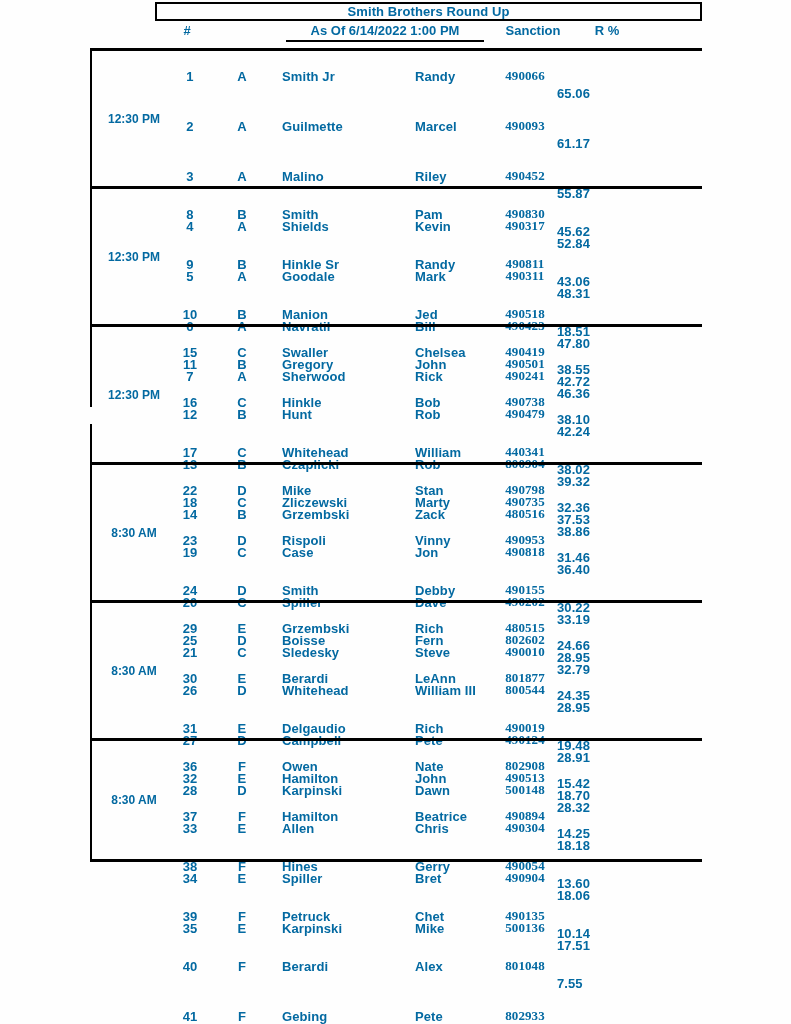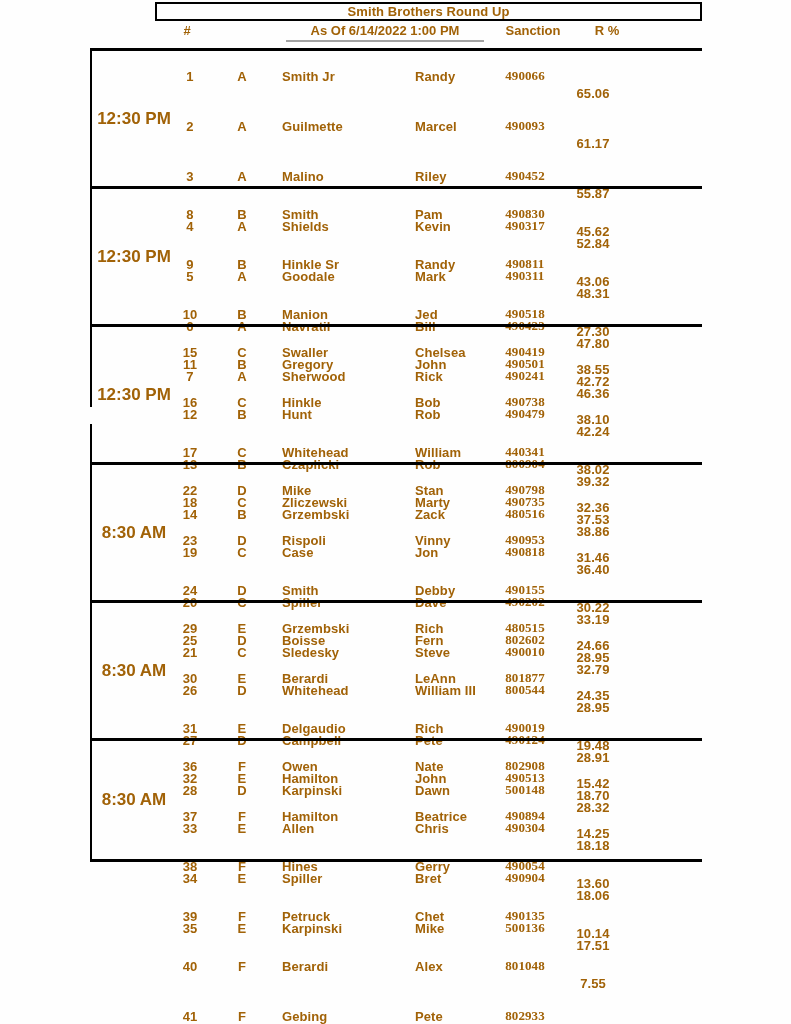--- a/index.html
+++ b/index.html
@@ -3,40 +3,40 @@
 <meta charset="utf-8">
 <style>
   * { margin: 0; padding: 0; box-sizing: border-box; }
   html, body { background: #e8e8e8; }
   .page {
     position: relative;
     width: 791px;
     height: 1024px;
     background: #fefefe;
     font-family: "Liberation Sans", sans-serif;
-    color: #a16207;
+    color: #0369a1;
     overflow: hidden;
   }
   .title-box {
     position: absolute;
     left: 155px; top: 2px;
     width: 547px; height: 19px;
     border: 2px solid #000;
     display: flex; align-items: center; justify-content: center;
     font-size: 13px; font-weight: 700;
     letter-spacing: 0.1px;
   }
   .hdr {
     position: absolute;
     top: 23px;
     font-size: 13px; font-weight: 700;
     text-align: center;
   }
   .hdr-hash   { left: 172px; width: 30px; }
-  .hdr-asof   { left: 286px; width: 198px; border-bottom: 2px solid #a3a3a3; padding-bottom: 2px; }
+  .hdr-asof   { left: 286px; width: 198px; border-bottom: 2px solid #000000; padding-bottom: 2px; }
   .hdr-sanc   { left: 496px; width: 74px; }
   .hdr-rpct   { left: 578px; width: 58px; }
 
   .table {
     position: absolute;
     left: 90px; top: 48px;
     width: 612px; height: 814px;
     border-bottom: 3px solid #000;
   }
   .lborder {
@@ -52,42 +52,42 @@
     position: relative;
     width: 100%;
     border-top: 3px solid #000;
   }
   .time-label {
     position: absolute;
     left: 0; top: 50%;
     transform: translateY(-50%);
     width: 88px;
     text-align: center;
-    font-size: 17px; font-weight: 700;
+    font-size: 12px; font-weight: 700;
   }
   .rows {
     display: flex;
     flex-direction: column;
     height: 100%;
   }
   .row {
     flex: 1;
     display: grid;
     grid-template-columns: 88px 24px 80px 105px 112px 58px 78px 1fr;
     align-items: center;
     font-size: 13px;
     font-weight: 700;
     letter-spacing: 0.1px;
   }
   .c-num    { text-align: center; }
   .c-letter { text-align: center; }
   .c-last   { text-align: left; }
   .c-first  { text-align: left; padding-left: 28px; }
   .c-sanc   { text-align: center; padding-right: 6px; font-family: Liberation Serif, serif; }
-  .c-pct    { text-align: center; padding-right: 6px; margin-top: 35px; }
+  .c-pct    { text-align: left; padding-right: 6px; margin-top: 35px; }
 </style>
 </head>
 <body>
 
 <div class="page">
 
   <div class="title-box">
     <span>Smith Brothers Round Up</span>
   </div>
 
@@ -207,21 +207,21 @@
     <span></span>
   </div>
 
   <div class="row">
     <span class="c-time"></span>
     <span class="c-num">10</span>
     <span class="c-letter">B</span>
     <span class="c-last">Manion</span>
     <span class="c-first">Jed</span>
     <span class="c-sanc">490518</span>
-    <span class="c-pct">27.30</span>
+    <span class="c-pct">18.51</span>
     <span></span>
   </div>
 
   <div class="row">
     <span class="c-time"></span>
     <span class="c-num">11</span>
     <span class="c-letter">B</span>
     <span class="c-last">Gregory</span>
     <span class="c-first">John</span>
     <span class="c-sanc">490501</span>

